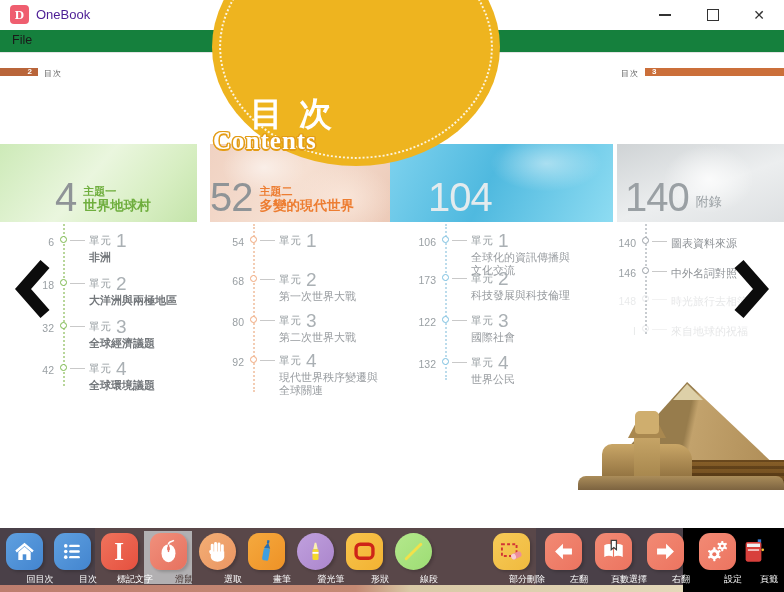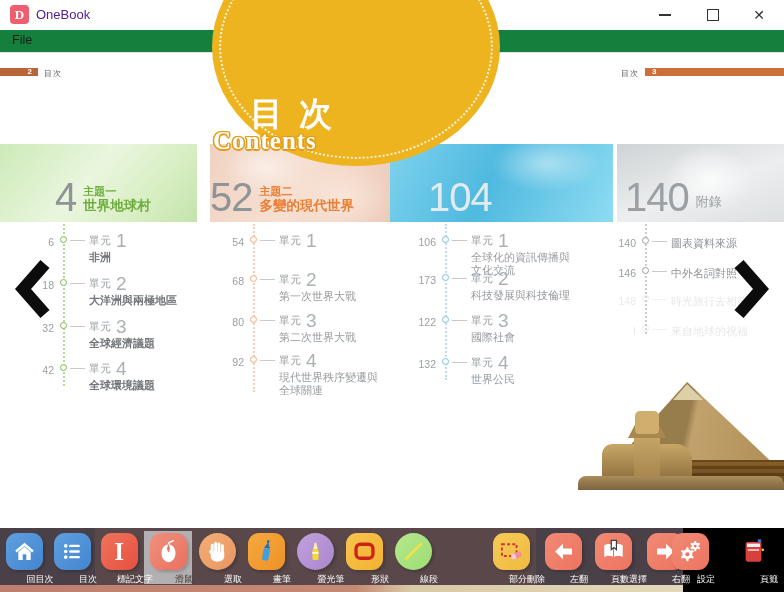--- a/index.html
+++ b/index.html
@@ -516,21 +516,21 @@
       <span class="ticon rsq" style="background:linear-gradient(135deg,#f28a74,#ec7460)">
         <svg viewBox="0 0 24 24">
             <path d="M3.8 6.5 C6.5 5,9.5 5,12 6.6 C14.5 5,17.5 5,20.2 6.5 V16.8 C17.5 15.4,14.5 15.4,12 16.9 C9.5 15.4,6.5 15.4,3.8 16.8 Z" fill="#fff"></path>
             <line x1="12" y1="6.6" x2="12" y2="16.9" stroke="#ec7460" stroke-width="1"></line>
             <path d="M10 2.2 h4.6 v8.2 l-2.3 -1.9 -2.3 1.9 Z" fill="#fff" stroke="#3c3c3c" stroke-width="1.1"></path>
           </svg>
       </span>
       <span class="tlab">頁數選擇</span>
     </div>
 
-    <div class="tbtn" style="left:666px">
+    <div class="tbtn" style="left:693px">
       <span class="ticon rsq" style="background:linear-gradient(135deg,#f28a74,#ec7460)">
         <svg viewBox="0 0 24 24">
             <g fill="#fff">
               <g transform="translate(9.2,14.4)">
                 <rect x="-1" y="-6.2" width="2" height="12.4" rx=".5"></rect>
                 <rect x="-1" y="-6.2" width="2" height="12.4" rx=".5" transform="rotate(60)"></rect>
                 <rect x="-1" y="-6.2" width="2" height="12.4" rx=".5" transform="rotate(120)"></rect>
                 <circle r="4.4"></circle>
               </g>
               <g transform="translate(16.2,7.2)">

